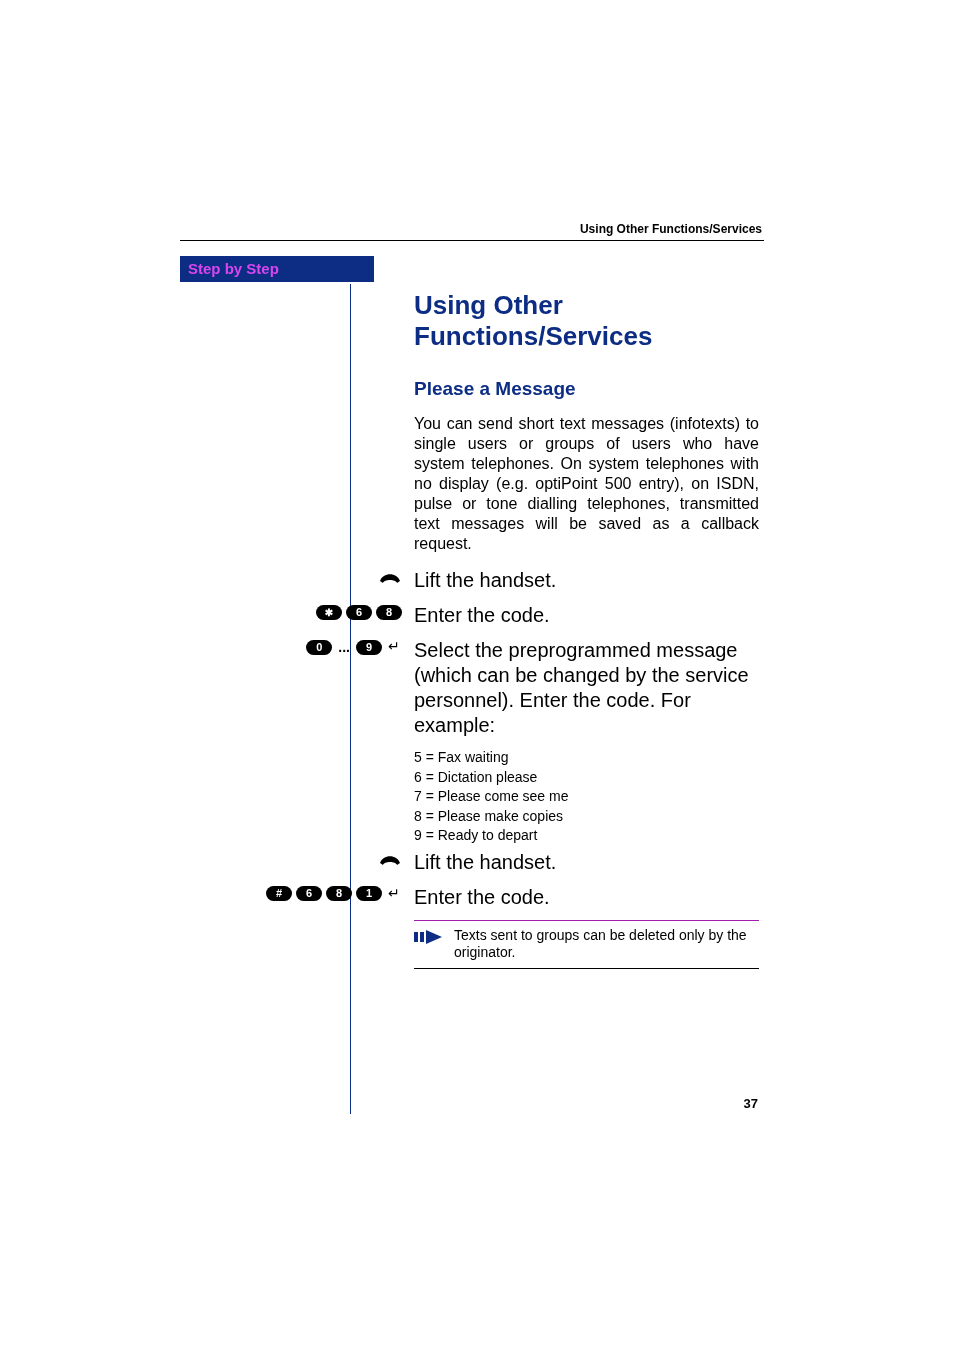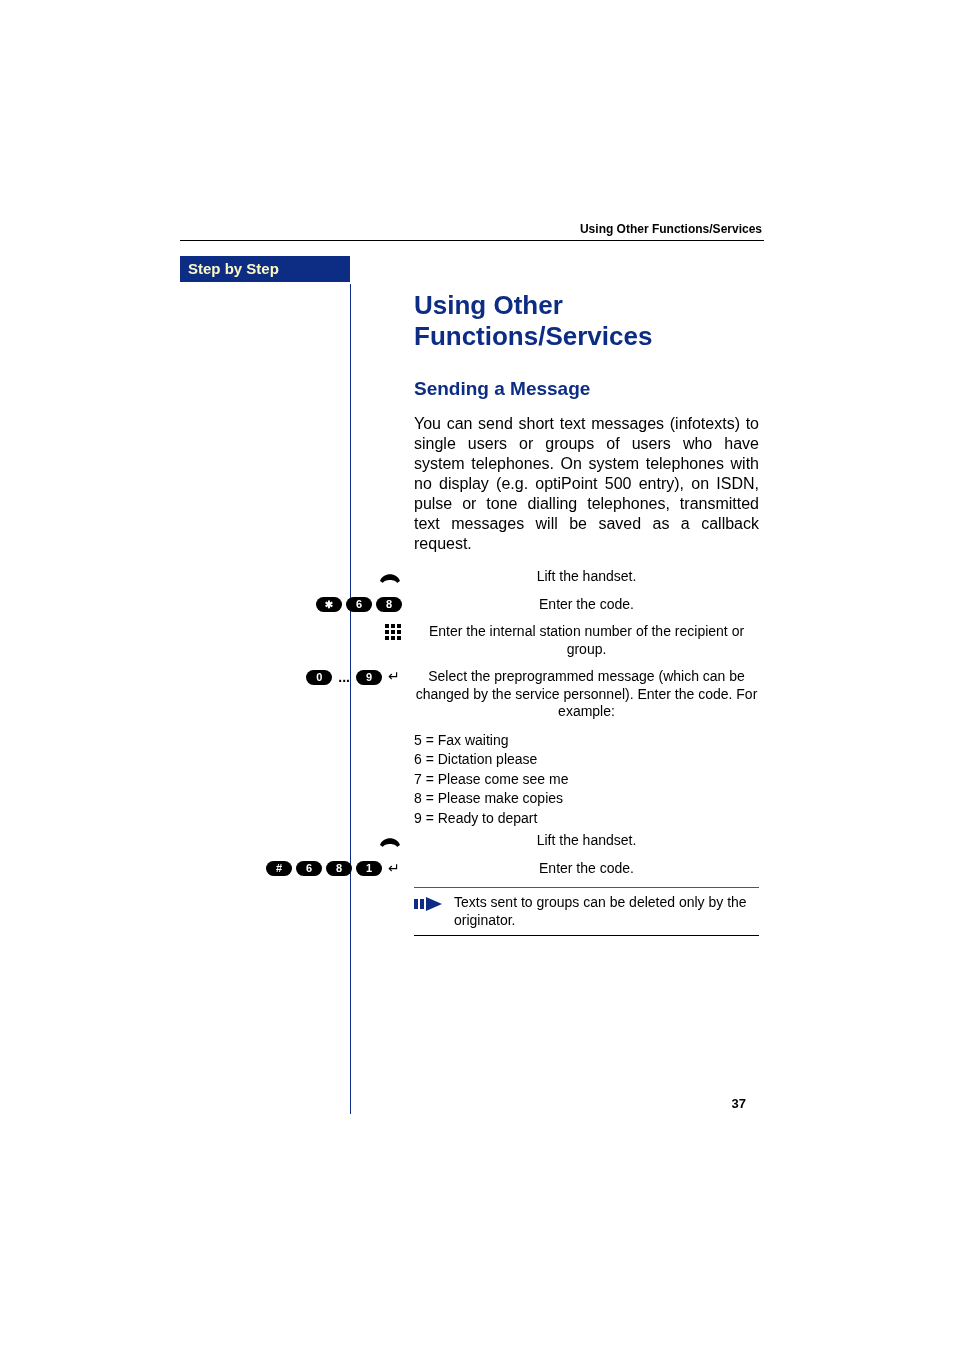--- a/index.html
+++ b/index.html
@@ -28,23 +28,23 @@
     position: absolute;
     top: 240px;
     left: 180px;
     right: 190px;
     border-top: 1.5px solid #000;
   }
   .step-bar {
     position: absolute;
     top: 256px;
     left: 180px;
-    width: 170px;
+    width: 194px;
     background: #0c2d83;
-    color: #fef9c3;
+    color: #d946ef;
     font-weight: bold;
     font-size: 15px;
     padding: 4px 8px 5px 8px;
     box-sizing: border-box;
   }
   .left-rule {
     position: absolute;
     top: 284px;
     left: 350px;
     width: 0;
@@ -90,23 +90,22 @@
     right: 100%;
     margin-right: 12px;
     top: 0;
     white-space: nowrap;
     display: flex;
     align-items: center;
     gap: 4px;
     height: 18px;
   }
   .step-text {
-    font-size: 14px;
+    font-size: 20px;
     line-height: 1.25;
-    text-align: center;
   }
   .msg-cols {
     display: flex;
     gap: 28px;
     font-size: 14px;
     line-height: 1.4;
     margin: 4px 0 4px 0;
   }
   .msg-cols div { white-space: nowrap; }
   .enter-icon {
@@ -147,42 +146,42 @@
     border-top: 1px solid #a21caf;
     border-bottom: 1px solid #000;
     padding: 6px 0;
     margin-top: 8px;
     font-size: 14px;
     line-height: 1.25;
   }
   .page-num {
     position: absolute;
     bottom: 240px;
-    right: 208px;
+    right: 196px;
     font-weight: bold;
     font-size: 13px;
   }
   svg.icon { display: block; }
 </style>
 </head>
 <body>
 
 <div class="page">
 
   <div class="running-header">Using Other Functions/Services</div>
   <div class="header-rule"></div>
 
   <div class="step-bar">Step by Step</div>
   <div class="left-rule"></div>
 
   <div class="content">
 
     <h1 class="title">Using Other Functions/Services</h1>
 
-    <h2 class="section">Sending a Message</h2>
+    <h2 class="section">Please a Message</h2>
 
     <p class="body">You can send short text messages (infotexts) to single users or groups of users who have system telephones. On system telephones with no display (e.g. optiPoint 500 entry), on ISDN, pulse or tone dialling telephones, transmitted text messages will be saved as a callback request.</p>
 
     <div class="step-row">
       <div class="step-icons">
         <span>
           <svg class="icon" width="24" height="16" viewBox="0 0 24 16">
               <path d="M2 12 C5 3 19 3 22 12 L19 14 C18 10 6 10 5 14 Z" fill="#000"></path>
             </svg>
         </span>
@@ -192,38 +191,20 @@
 
     <div class="step-row">
       <div class="step-icons">
         <span class="key star"></span>
         <span class="key">6</span>
         <span class="key">8</span>
       </div>
       <div class="step-text">Enter the code.</div>
     </div>
 
-    <div class="step-row">
-      <div class="step-icons">
-        <span>
-          <svg class="icon" width="18" height="18" viewBox="0 0 18 18">
-            <rect x="1" y="1" width="4" height="4" fill="#000"></rect>
-              <rect x="7" y="1" width="4" height="4" fill="#000"></rect>
-              <rect x="13" y="1" width="4" height="4" fill="#000"></rect>
-            <rect x="1" y="7" width="4" height="4" fill="#000"></rect>
-              <rect x="7" y="7" width="4" height="4" fill="#000"></rect>
-              <rect x="13" y="7" width="4" height="4" fill="#000"></rect>
-            <rect x="1" y="13" width="4" height="4" fill="#000"></rect>
-              <rect x="7" y="13" width="4" height="4" fill="#000"></rect>
-              <rect x="13" y="13" width="4" height="4" fill="#000"></rect>
-          </svg>
-        </span>
-      </div>
-      <div class="step-text">Enter the internal station number of the recipient or group.</div>
-    </div>
 
     <div class="step-row">
       <div class="step-icons">
         <span class="key">0</span>
         <span class="dots">...</span>
         <span class="key">9</span>
         <span class="enter-icon"></span>
       </div>
       <div class="step-text">Select the preprogrammed message (which can be changed by the service personnel). Enter the code. For example:</div>
     </div>

